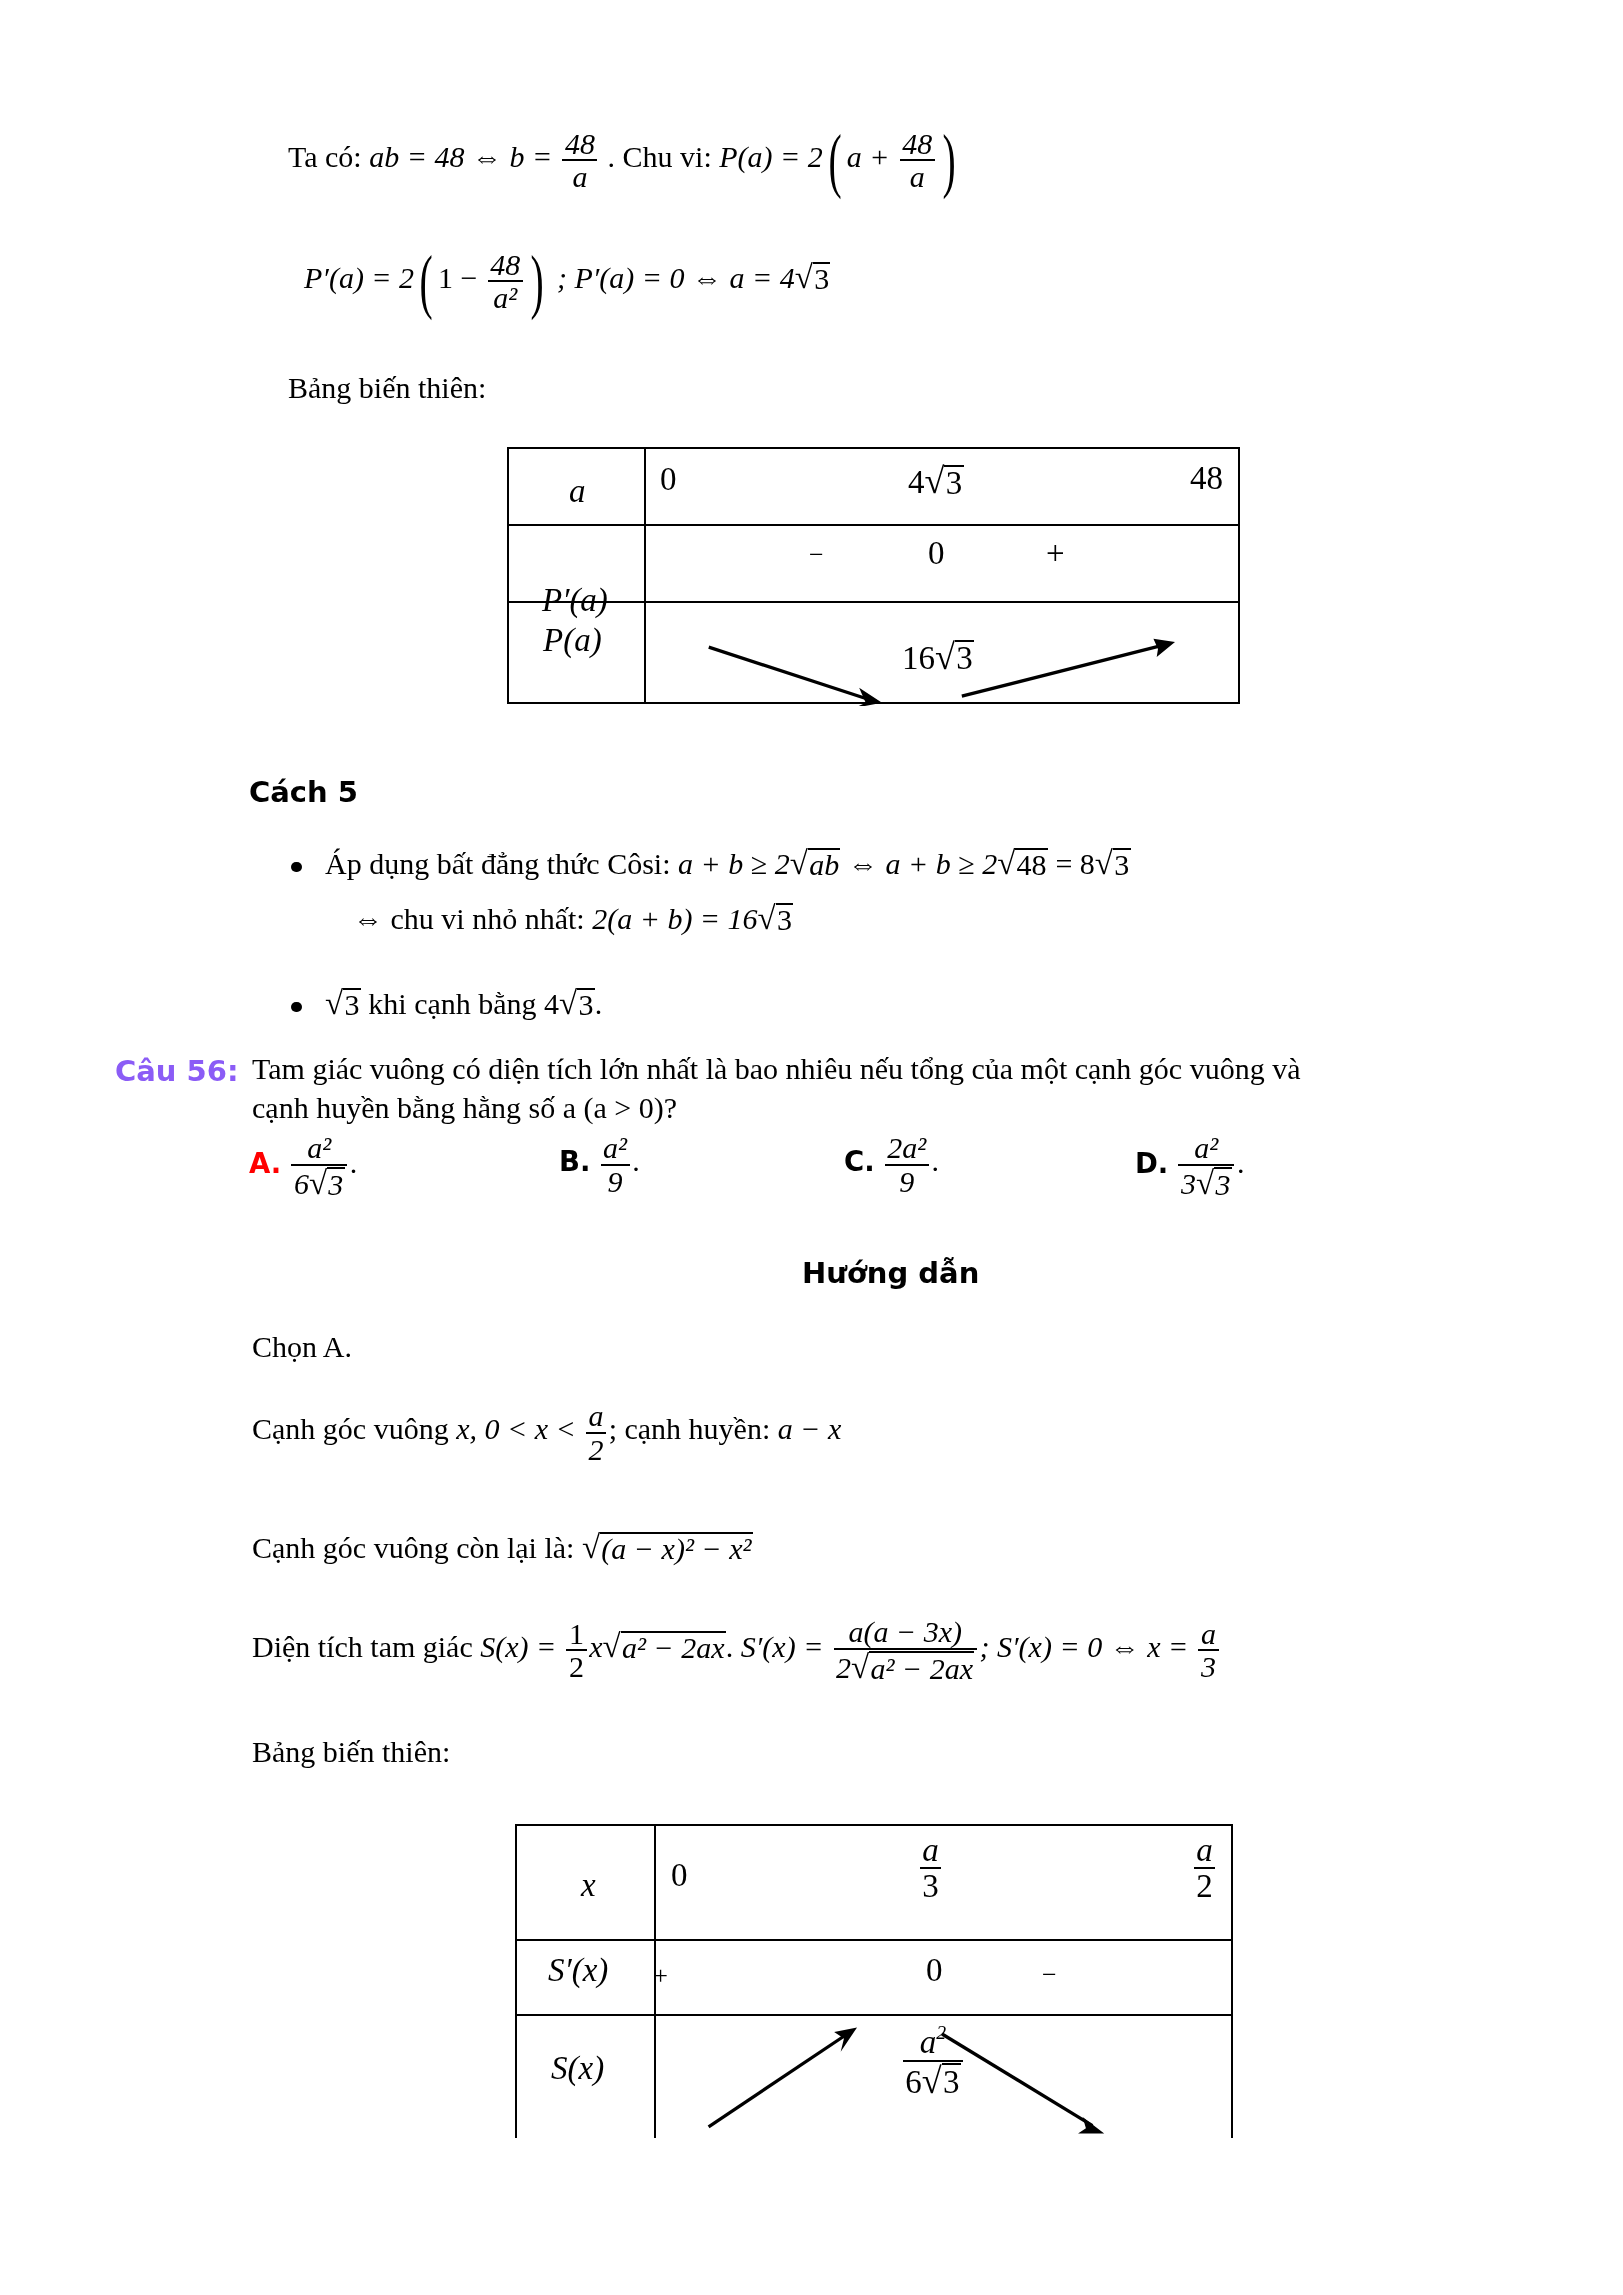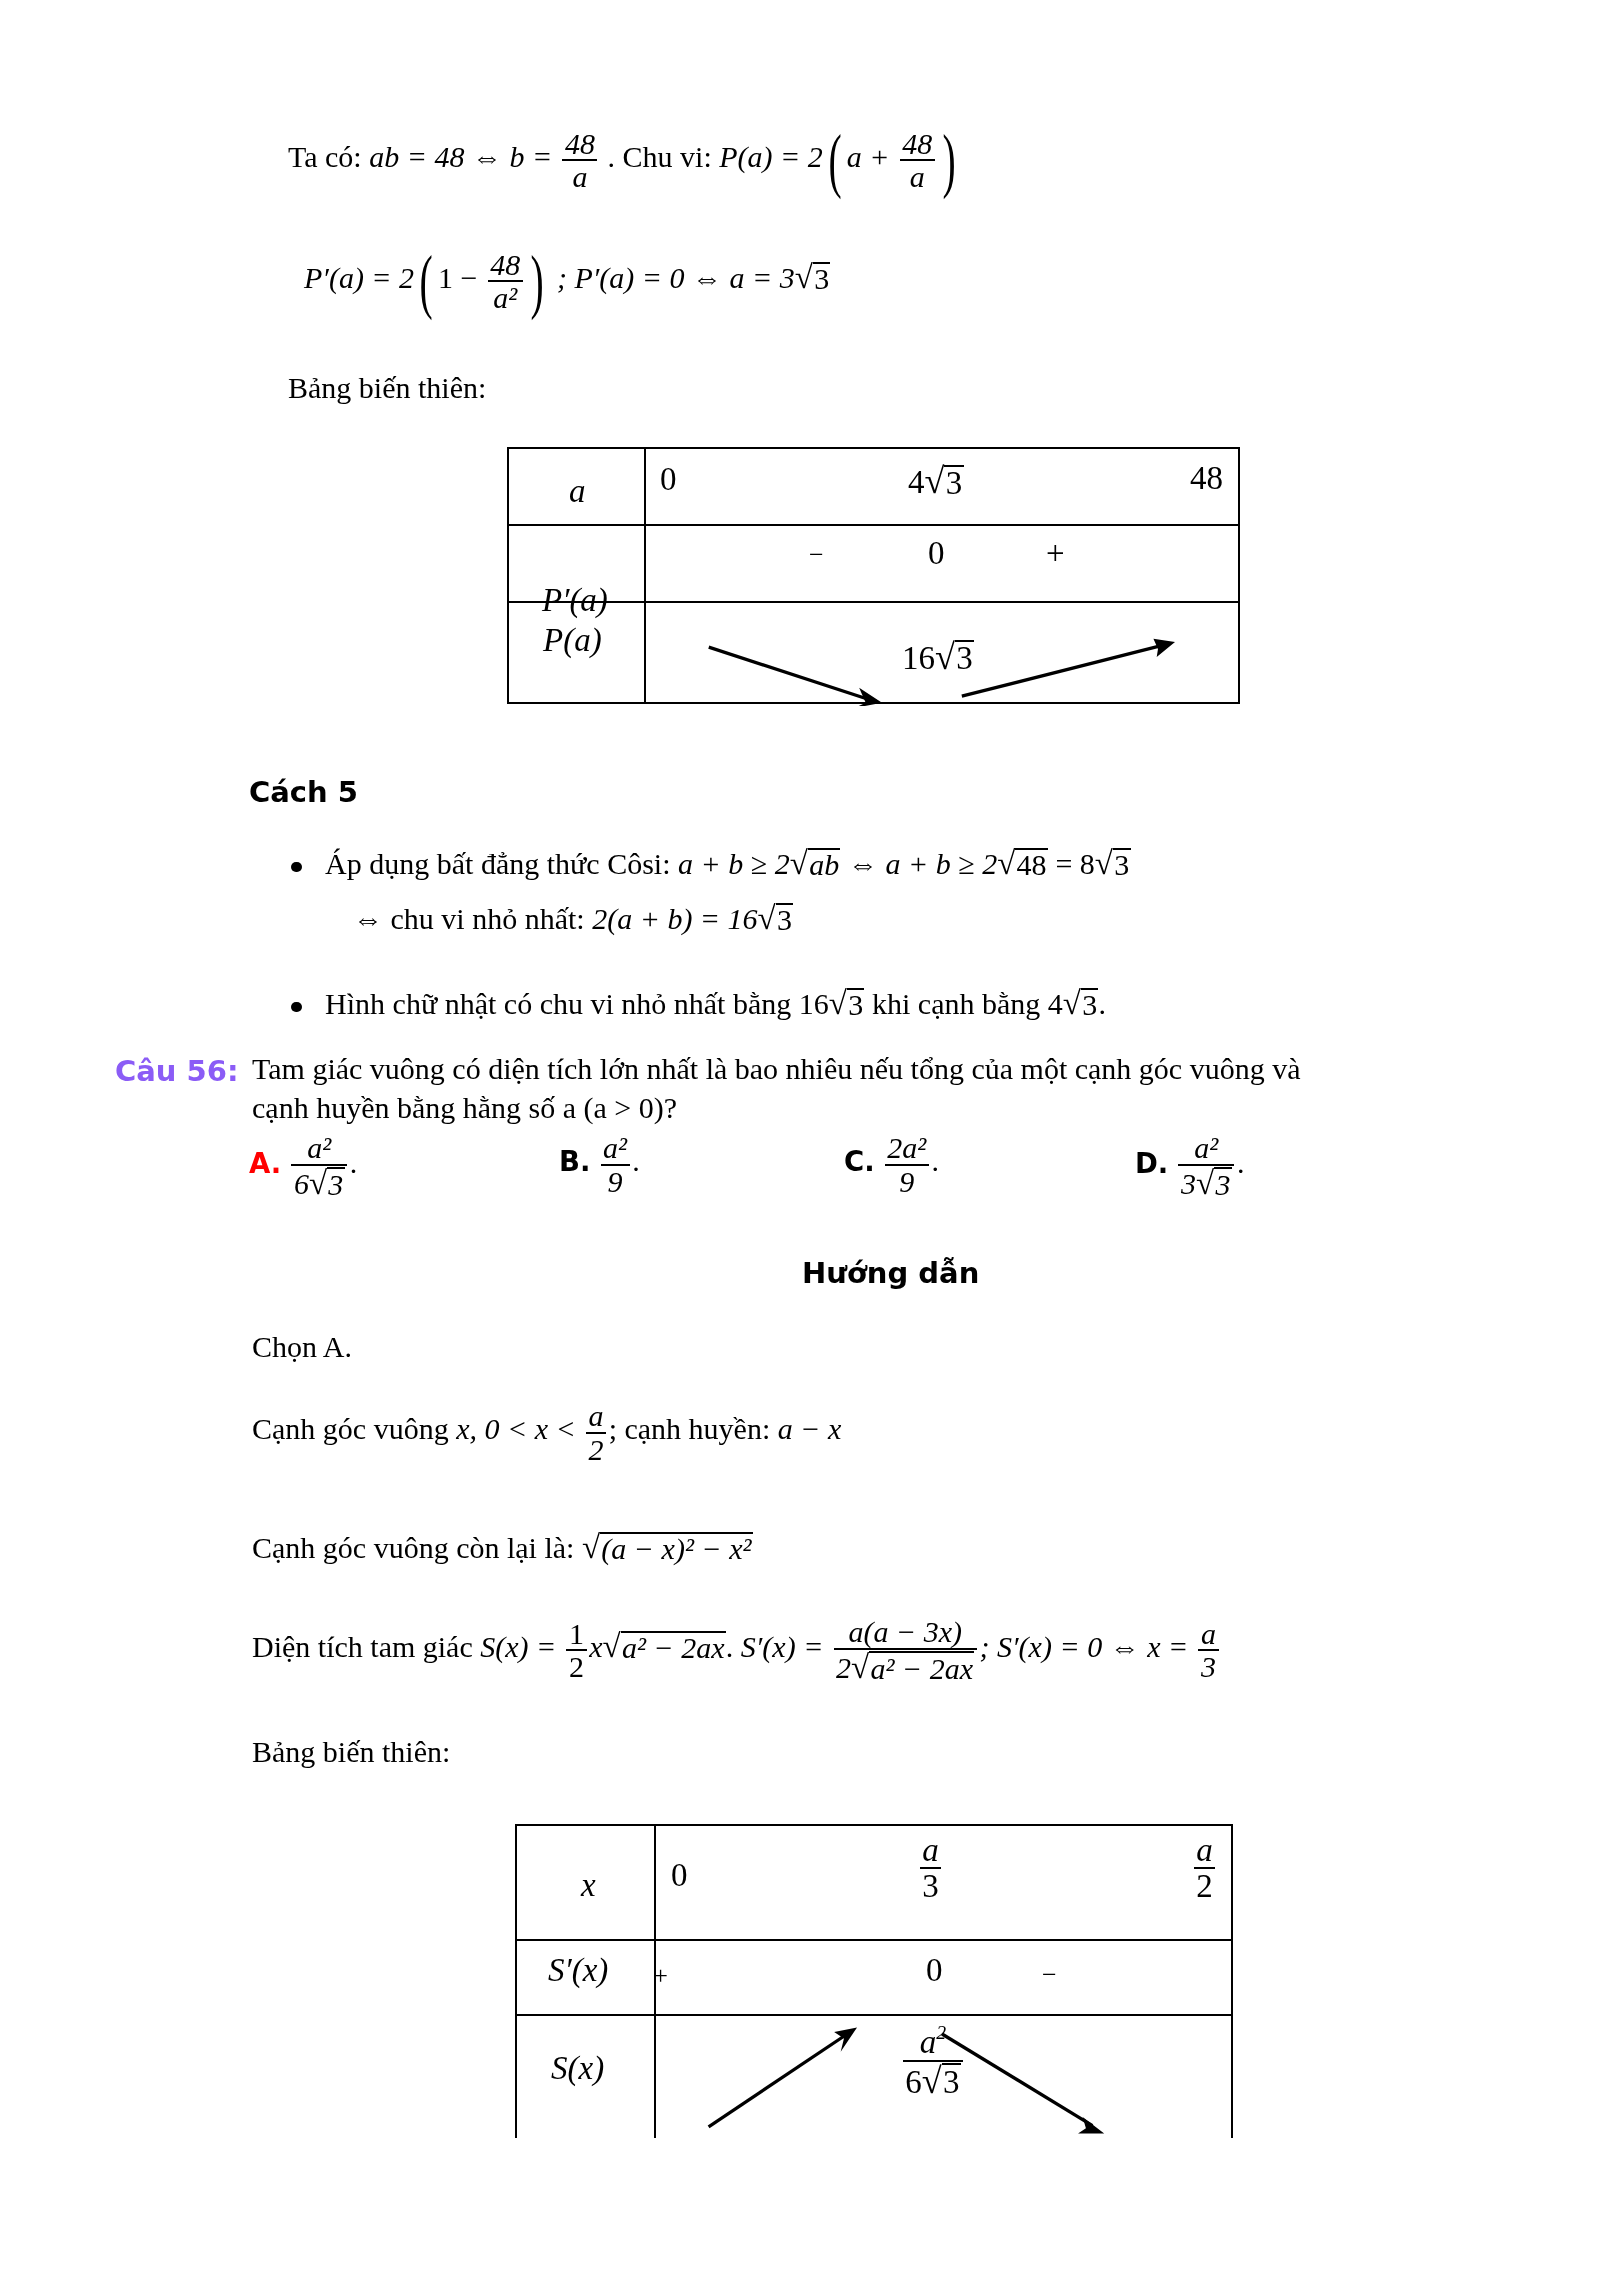--- a/index.html
+++ b/index.html
@@ -46,21 +46,21 @@
   </span><span class="paren-big">)</span>
 </div>
 
 <div class="abs txt" style="left:296px; top:245px;margin-left:8px;">
   <span class="i">P′(a) = 2</span><span class="paren-big">(</span><span>1 − </span>
   <span class="frac i">
     <span class="num">48</span>
     <span class="bar"></span>
     <span class="den">a²</span>
   </span><span class="paren-big">)</span>
-  <span class="i">; P′(a) = 0 ⇔ a = 3</span><span class="sqrt">
+  <span class="i">; P′(a) = 0 ⇔ a = 4</span><span class="sqrt">
       <span class="rad">√</span>
       <span class="body">3</span>
     </span>
 </div>
 
 <div class="abs txt" style="left:288px; top:373px;">Bảng biến thiên:</div>
 
 <div class="tbl" style="left:507px; top:447px; width:733px; height:257px;">
   <div class="vline" style="left:135px;"></div>
   <div class="hline" style="top:75px;"></div>
@@ -112,21 +112,21 @@
 </div>
 
 <div class="abs txt" style="left:353px; top:902px;">
   <span>⇔</span><span> chu vi nhỏ nhất: </span><span class="i">2(a + b) = 16</span><span class="sqrt">
       <span class="rad">√</span>
       <span class="body">3</span>
     </span>
 </div>
 
 <div class="abs txt" style="left:291px; top:987px;">
-  <span class="bullet"></span><span>Hình chữ nhật có chu vi nhỏ nhất bằng 16</span><span class="sqrt">
+  <span class="bullet"></span><span class="sqrt">
       <span class="rad">√</span>
       <span class="body">3</span>
     </span><span> khi cạnh bằng 4</span><span class="sqrt">
       <span class="rad">√</span>
       <span class="body">3</span>
     </span><span>.</span>
 </div>
 
 <div class="abs bold blue" style="left:115px; top:1054px; font-size:29px;">Câu 56:</div>
 <div class="abs txt" style="left:252px; top:1054px;">Tam giác vuông có diện tích lớn nhất là bao nhiêu nếu tổng của một cạnh góc vuông và</div>

